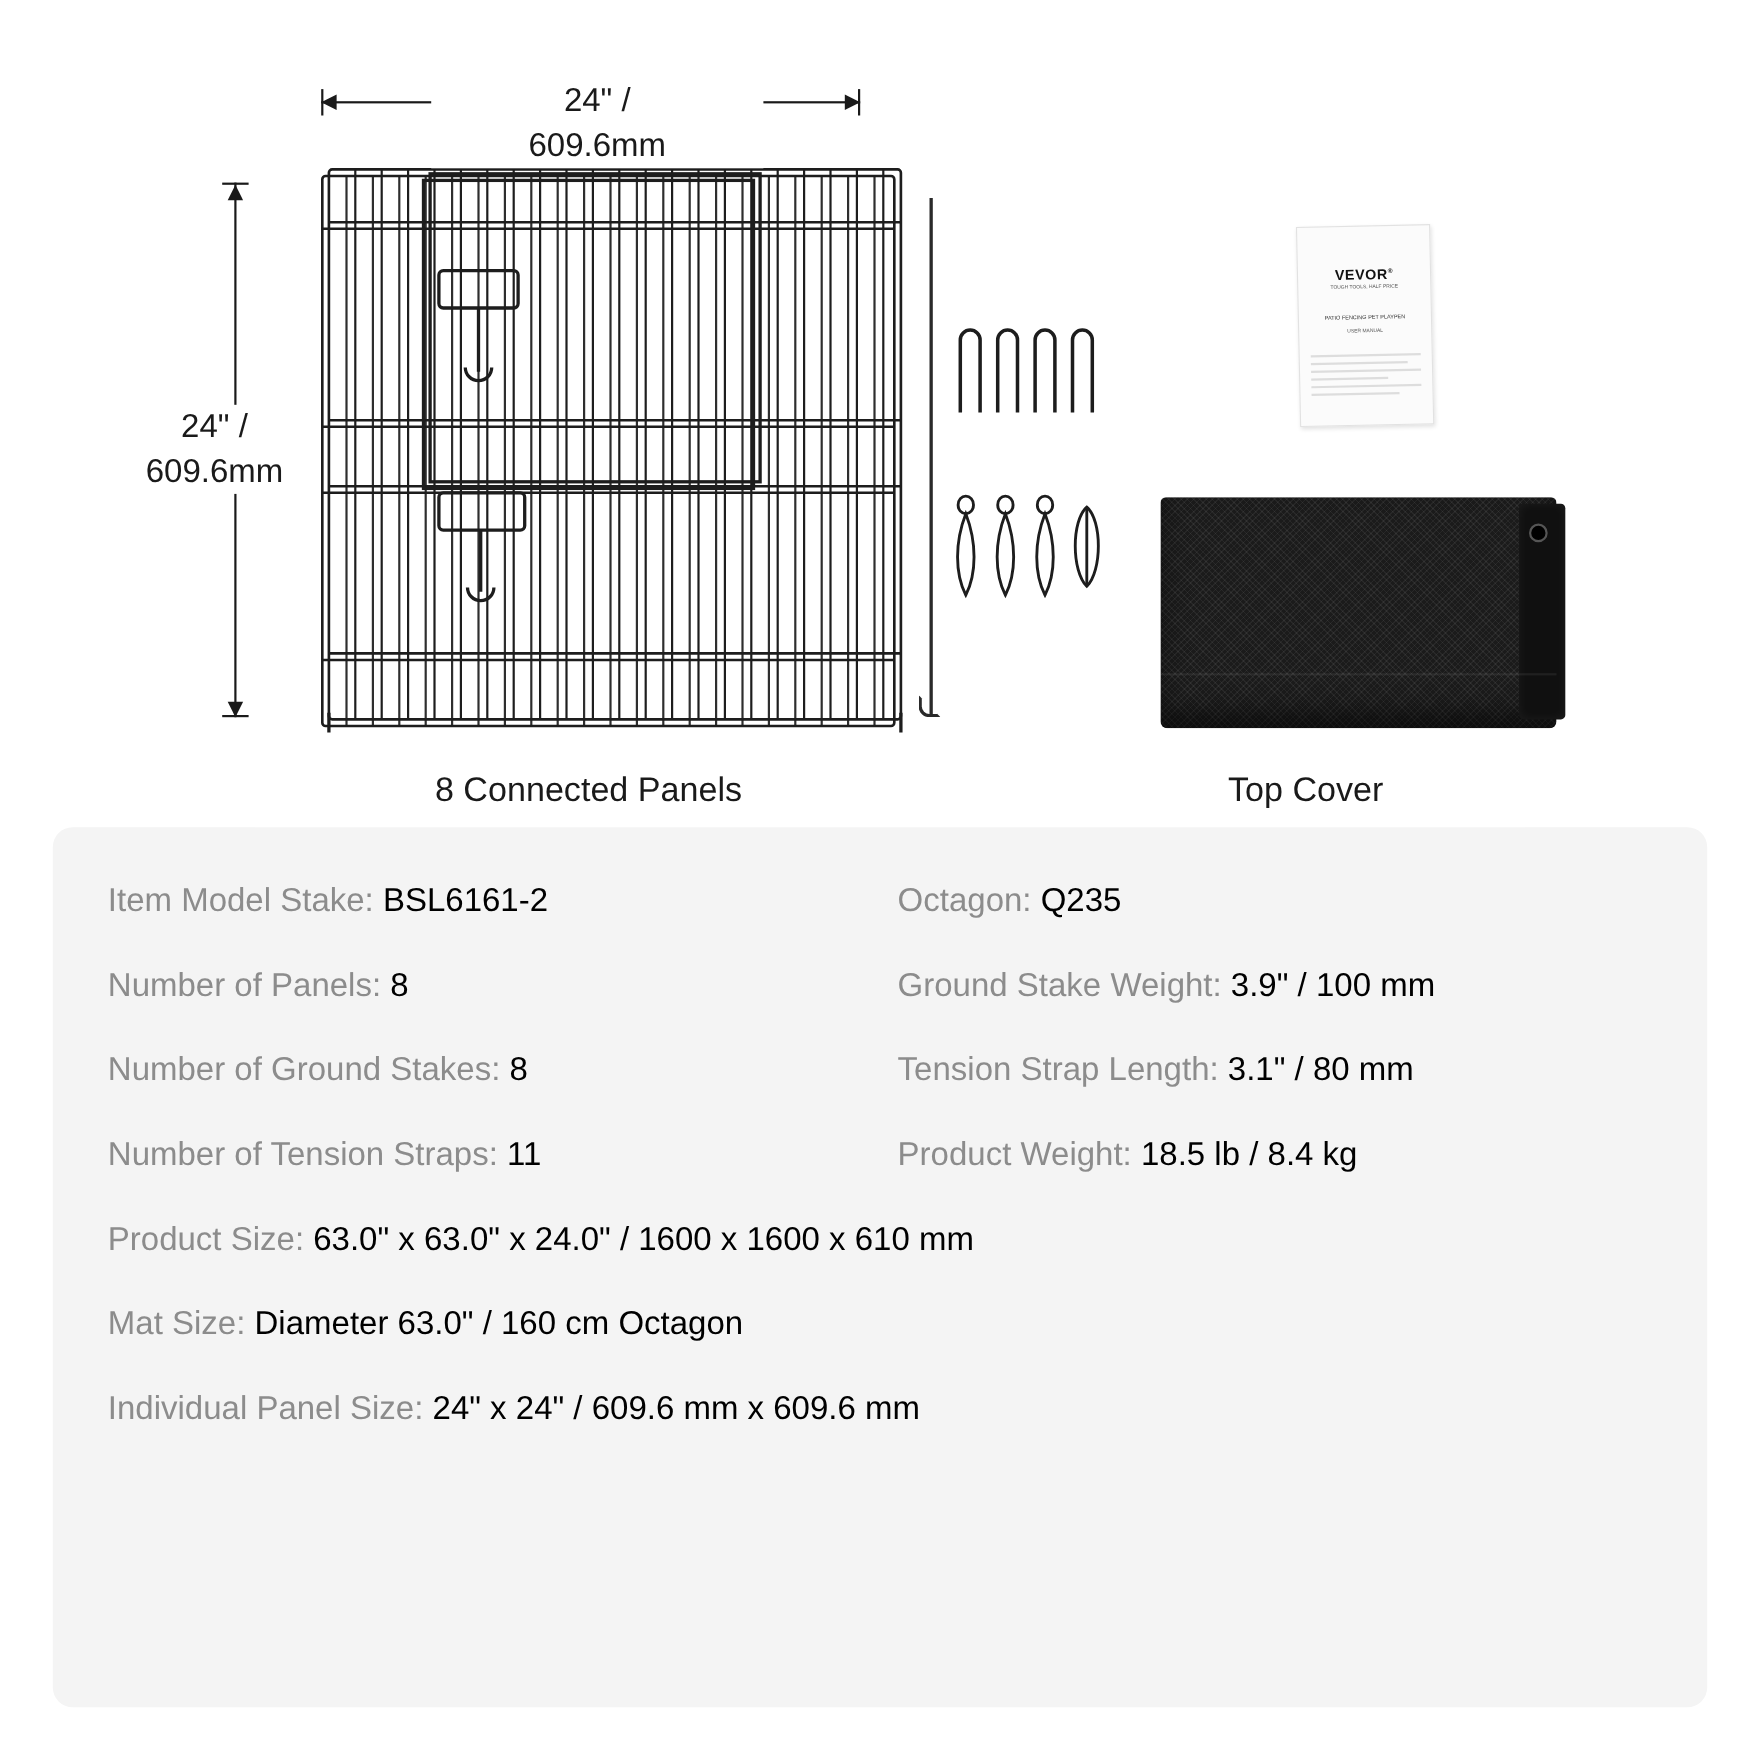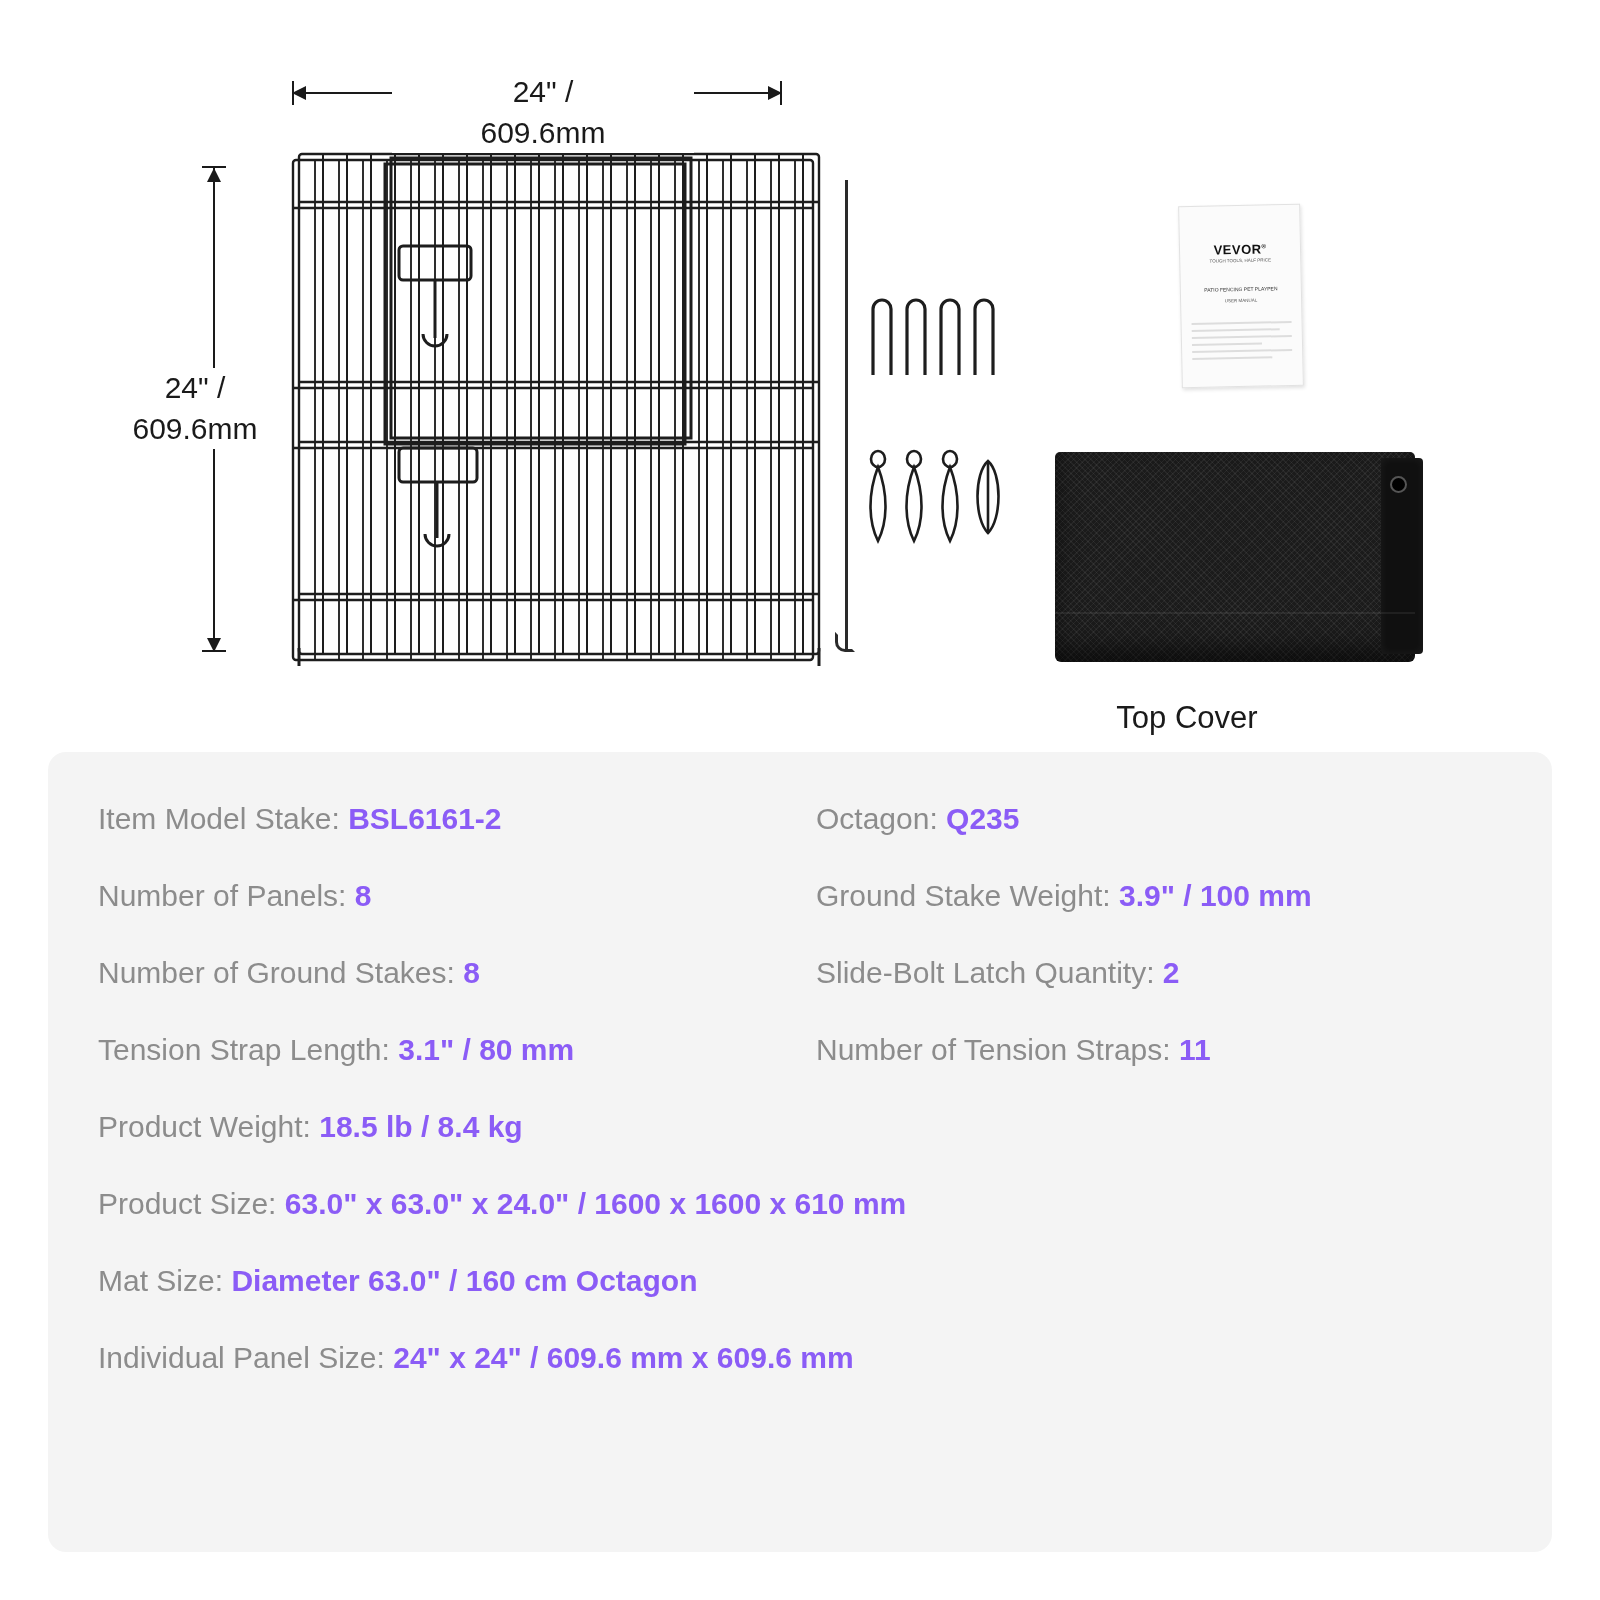--- a/index.html
+++ b/index.html
@@ -112,21 +112,21 @@
     background:#f4f4f4;border-radius:18px;
   }
   .spec-grid{
     position:absolute;left:50px;right:40px;top:28px;
     display:grid;grid-template-columns:718px 1fr;row-gap:0;column-gap:0;
   }
   .spec-item{
     font-size:30px;line-height:1.1;color:#8c8c8c;padding:22px 0 22px 0;
     white-space:nowrap;
   }
-  .spec-item b{color:#8b5cf6;font-weight:bold;}
+  .spec-item b{color:#000000;font-weight:normal;}
   .spec-wide{grid-column:1 / span 2;}
 </style>
 </head>
 <body>
 
 <div class="stage">
 
   <div class="diagram">
 
     <svg width="560" height="530" viewBox="0 0 560 530" style="position:absolute;left:285px;top:148px;">
@@ -266,31 +266,31 @@
           <i></i>
       </div>
     </div>
 
     <div class="cover-bag">
       <div class="flap"></div>
       <div class="grommet"></div>
       <div class="fold"></div>
     </div>
 
+    <div class="caption caption-panels">8 Connected Panels</div>
     <div class="caption caption-cover">Top Cover</div>
   </div>
 
   <div class="spec-card">
     <div class="spec-grid" id="spec-grid">
         <div class="spec-item"><span>Item Model Stake:</span> <b>BSL6161-2</b></div>
         <div class="spec-item"><span>Octagon:</span> <b>Q235</b></div>
         <div class="spec-item"><span>Number of Panels:</span> <b>8</b></div>
         <div class="spec-item"><span>Ground Stake Weight:</span> <b>3.9" / 100 mm</b></div>
         <div class="spec-item"><span>Number of Ground Stakes:</span> <b>8</b></div>
-        <div class="spec-item"><span>Slide-Bolt Latch Quantity:</span> <b>2</b></div>
         <div class="spec-item"><span>Tension Strap Length:</span> <b>3.1" / 80 mm</b></div>
         <div class="spec-item"><span>Number of Tension Straps:</span> <b>11</b></div>
         <div class="spec-item"><span>Product Weight:</span> <b>18.5 lb / 8.4 kg</b></div>
         <div class="spec-item spec-wide"><span>Product Size:</span> <b>63.0" x 63.0" x 24.0" / 1600 x 1600 x 610 mm</b></div>
         <div class="spec-item spec-wide"><span>Mat Size:</span> <b>Diameter 63.0" / 160 cm Octagon</b></div>
         <div class="spec-item spec-wide"><span>Individual Panel Size:</span> <b>24" x 24" / 609.6 mm x 609.6 mm</b></div>
       </div>
   </div>
 
 </div>

